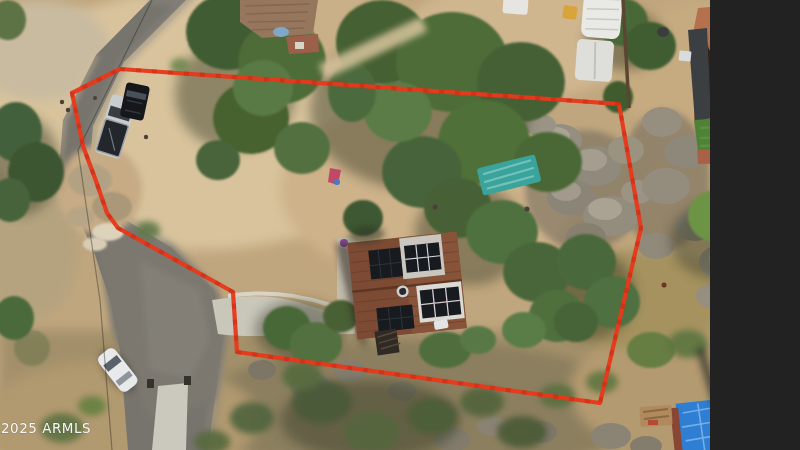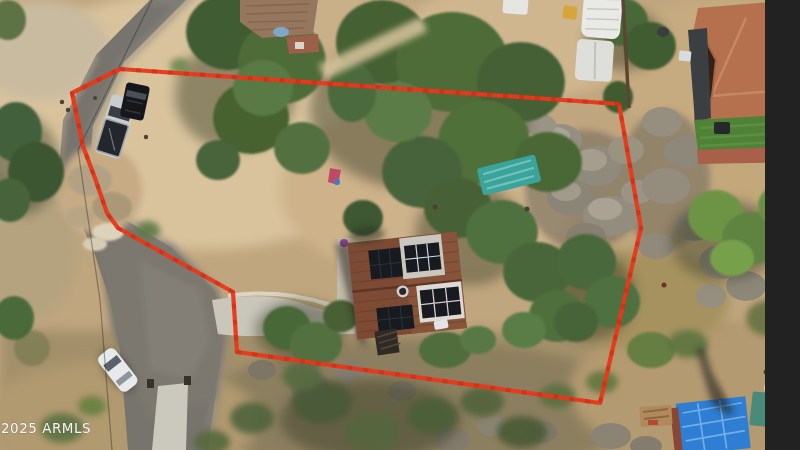--- a/index.html
+++ b/index.html
@@ -1,16 +1,16 @@
 <!DOCTYPE html>
 <html><head>
 <meta charset="utf-8">
 <style>
   html,body{margin:0;padding:0;background:#222;}
-  .stage{position:relative;width:765px;height:450px;overflow:hidden;background:#c0a67e;}
+  .stage{position:relative;width:710px;height:450px;overflow:hidden;background:#c0a67e;}
   svg{display:block;}
   .wm{font-family:"DejaVu Sans",sans-serif;}
 </style>
 </head>
 <body>
 
 <div class="stage">
 <svg width="800" height="450" viewBox="0 0 800 450">
   <defs>
     <filter id="b6" x="-40%" y="-40%" width="180%" height="180%">

